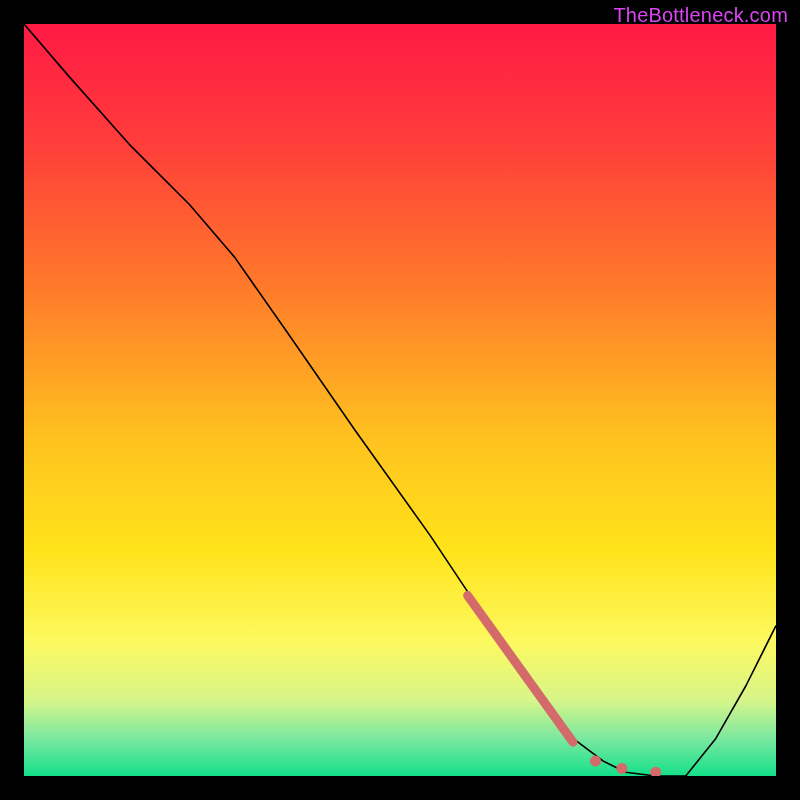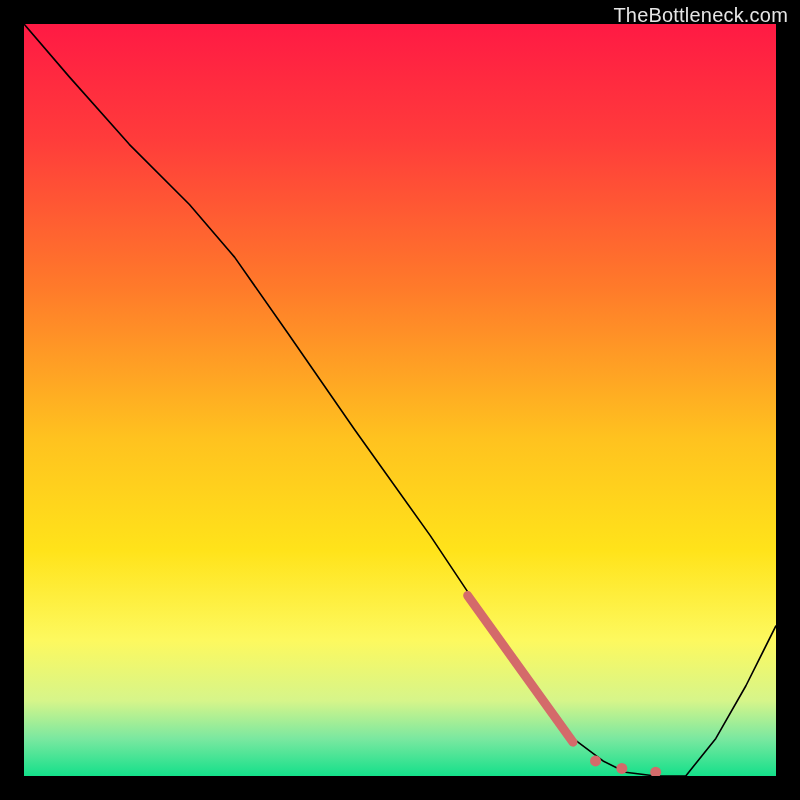--- a/index.html
+++ b/index.html
@@ -8,21 +8,21 @@
     background: #000;
     width: 800px;
     height: 800px;
     position: relative;
     font-family: Arial, Helvetica, sans-serif;
   }
   .watermark {
     position: absolute;
     top: 4px;
     right: 12px;
-    color: #e5e5e5;
+    color: #d946ef;
     font-size: 20px;
     font-weight: 500;
     z-index: 10;
     letter-spacing: 0.2px;
   }
   .plot-wrap {
     position: absolute;
     left: 24px;
     top: 24px;
     width: 752px;

